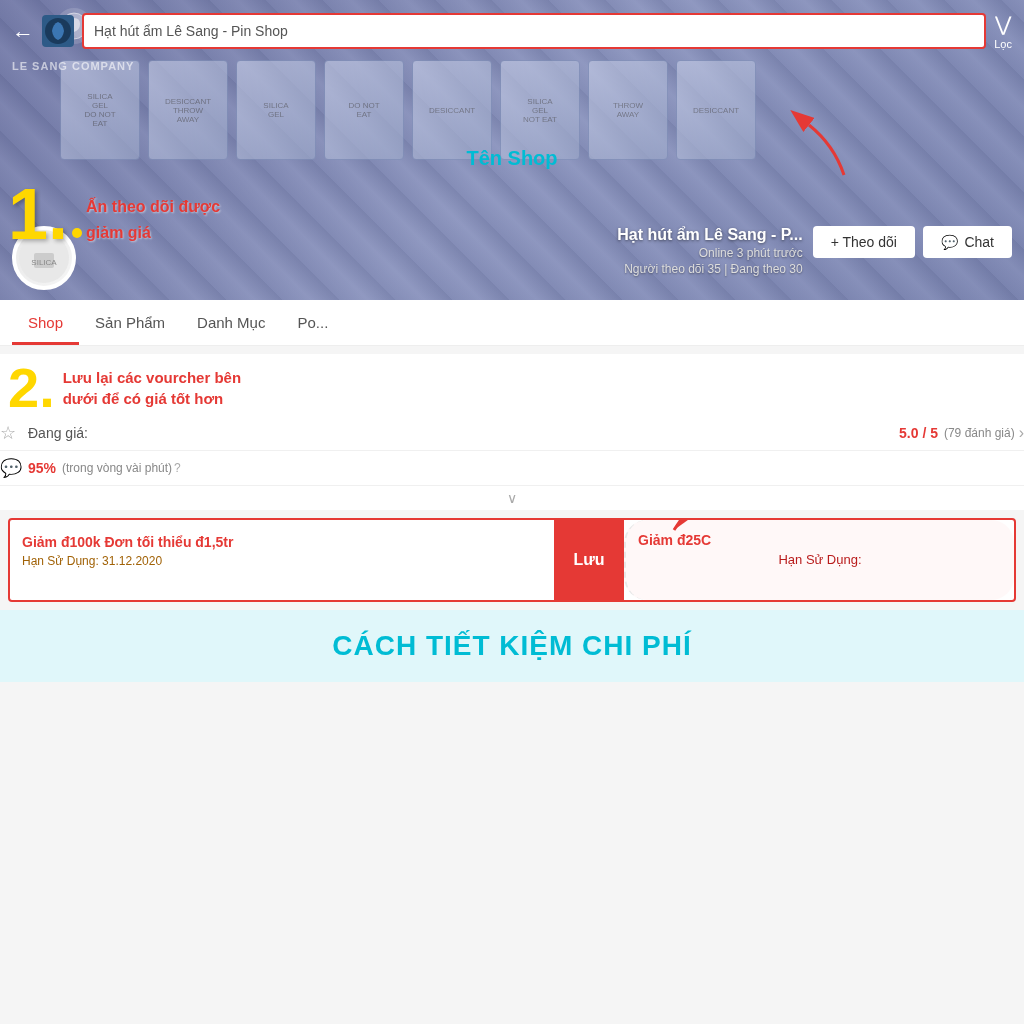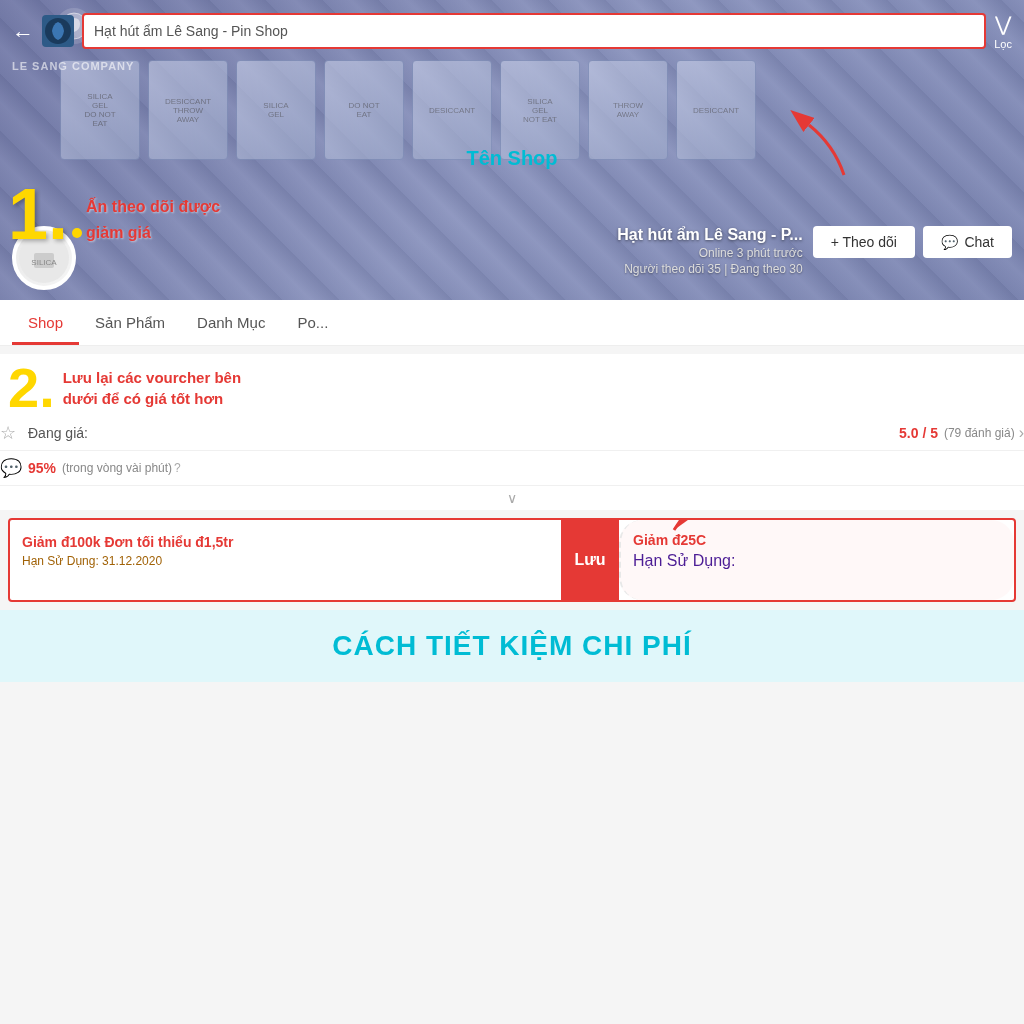--- a/index.html
+++ b/index.html
@@ -322,21 +322,21 @@
     .voucher-row {
       display: flex;
       align-items: stretch;
       min-height: 80px;
     }
     .voucher-main {
       flex: 1;
       padding: 14px 12px;
     }
     .voucher-save-btn {
-      width: 58px;
+      width: 70px;
       background: #e53935;
       color: white;
       border: none;
       font-size: 16px;
       font-weight: bold;
       cursor: pointer;
       display: flex;
       align-items: center;
       justify-content: center;
     }
@@ -346,23 +346,24 @@
       border-left: 2px dashed #e8e8e8;
       background: #fff8f8;
       border-radius: 23px;
     }
     .voucher2-title {
       color: #e53935;
       font-size: 14px;
       font-weight: bold;
     }
     .voucher2-expiry {
-      color: #4c1d95;
-      font-size: 16px;
+      color: #b91c1c;
+      font-size: 13px;
       margin-top: 4px;
+      text-align: center;
     }
 
     
     .bottom-banner {
       background: #e0f7fa;
       padding: 20px;
       text-align: center;
       margin-top: 8px;
     }
     .bottom-banner-text {

